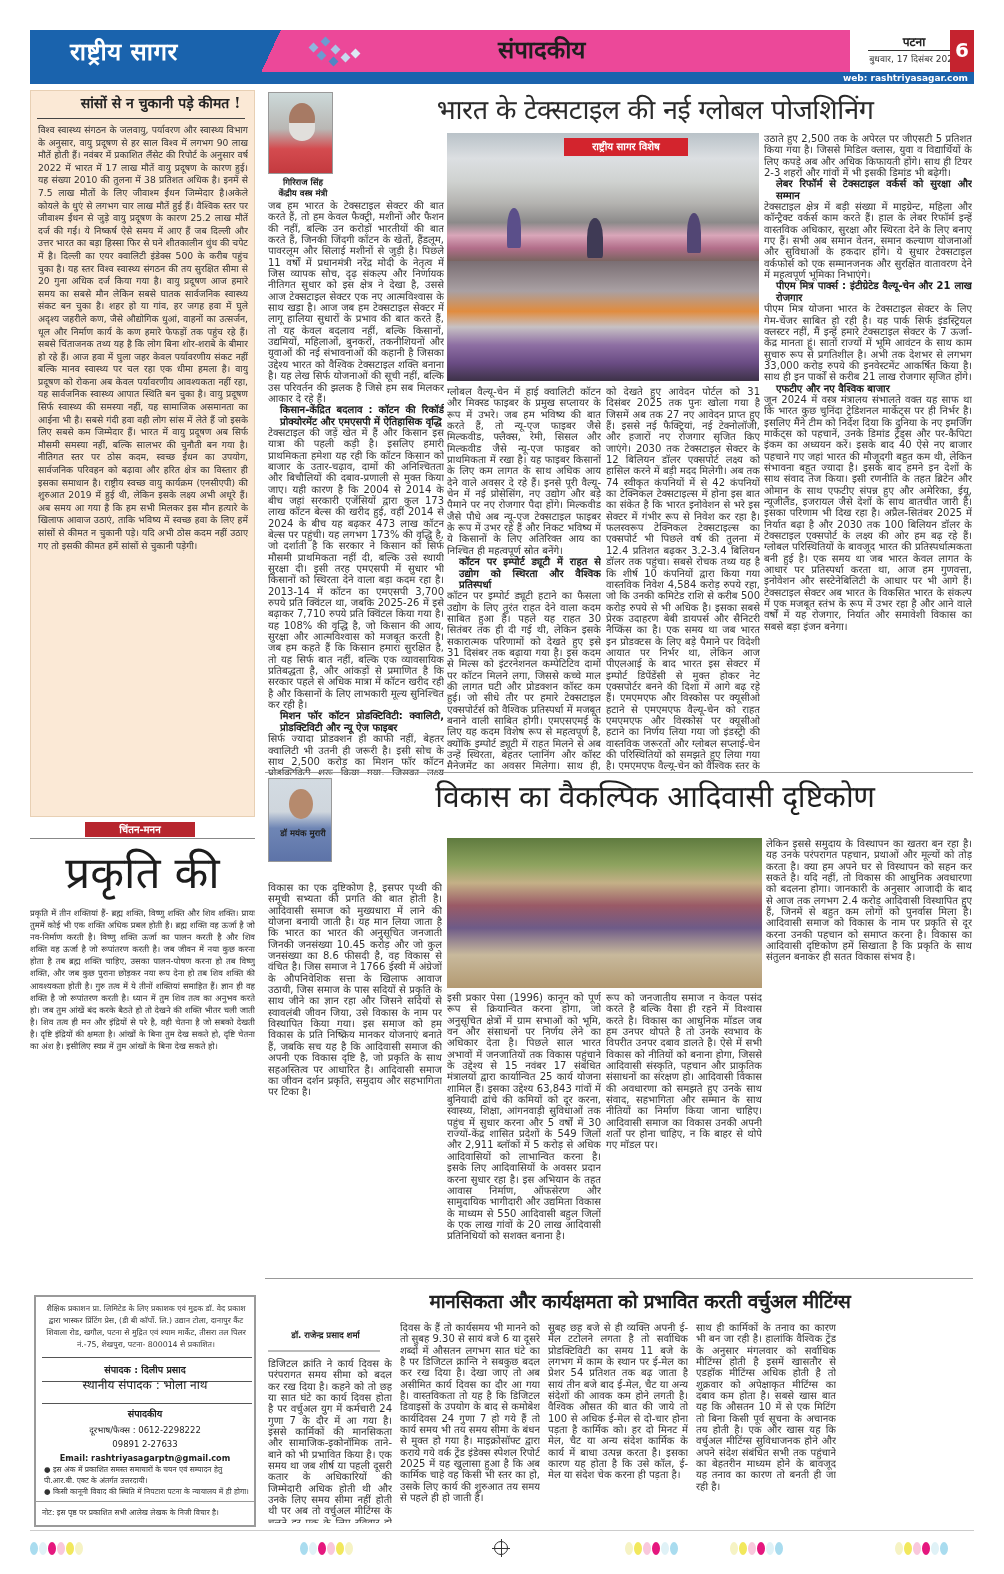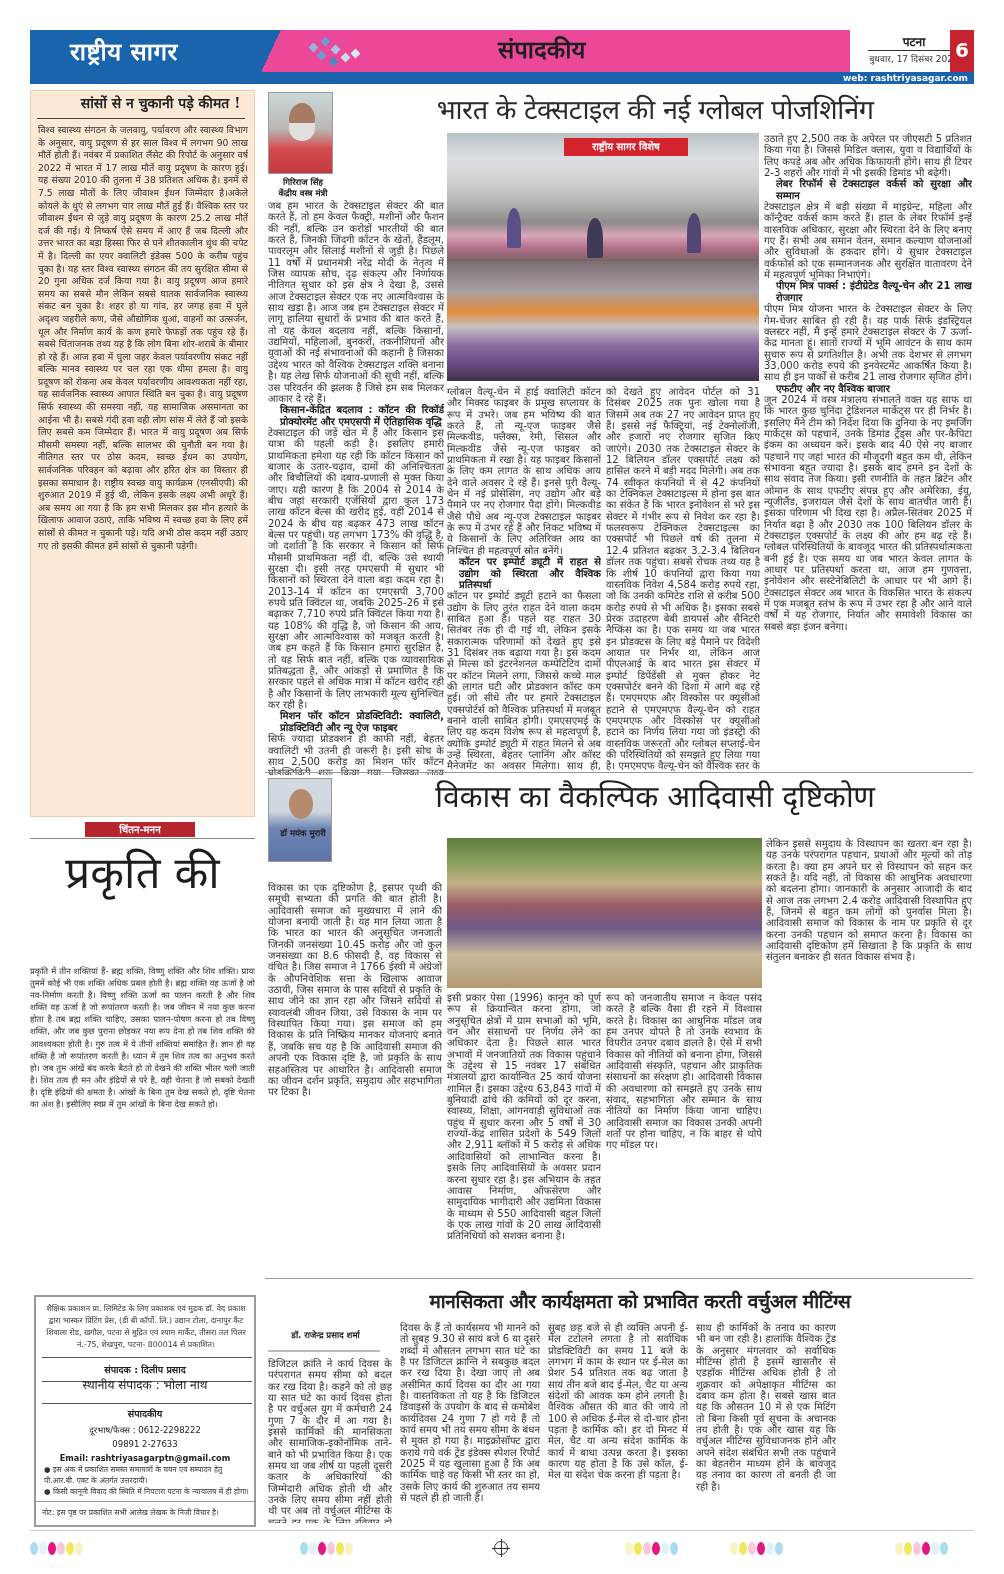--- a/index.html
+++ b/index.html
@@ -23,21 +23,21 @@
 
   
   .left-box { left: 30px; top: 90px; width: 225px; height: 727px; background: #fbe9d6; border: 1px solid #e8d0b4; }
   .lb-title { left: 0; top: 2px; width: 225px; text-align: center; font-family: "DejaVu Serif", serif; font-weight: bold; font-size: 14px; color: #222; padding-left: 34px; }
   .lb-rule { left: 6px; top: 27px; width: 208px; height: 1px; background: #444; }
   .lb-text { left: 7px; top: 33px; width: 210px; height: 687px; font-size: 9.2px; line-height: 12.6px; text-align: justify; color: #333; overflow: hidden; }
 
   .chintan-tag { left: 85px; top: 822px; width: 110px; height: 15px; background: #b7262e; color: #fff; font-size: 10px; font-weight: bold; text-align: center; line-height: 15px; }
   .chintan-line { left: 30px; top: 838px; width: 225px; height: 1px; background: #888; }
   .prakriti-title { left: 30px; top: 845px; width: 225px; text-align: center; font-family: "DejaVu Sans", sans-serif; font-size: 44px; line-height: 56px; color: #1d1d1d; }
-  .prakriti-text { left: 30px; top: 965px; width: 225px; height: 295px; font-size: 8.4px; line-height: 12.1px; text-align: justify; color: #333; overflow: hidden; }
+  .prakriti-text { left: 30px; top: 907px; width: 225px; height: 295px; font-size: 8.4px; line-height: 12.1px; text-align: justify; color: #333; overflow: hidden; }
 
   .imprint { left: 34px; top: 1295px; width: 222px; height: 232px; border: 2px solid #9a9a9a; background: #fff; }
   .imprint-pub { left: 8px; top: 6px; width: 204px; font-size: 7.8px; line-height: 12px; text-align: center; color: #333; }
   .imprint-line { left: 6px; width: 210px; height: 1px; background: #555; }
   .imp-center { left: 0; width: 218px; text-align: center; color: #222; }
   .imp-bullets { left: 8px; top: 167px; width: 206px; font-size: 7.5px; line-height: 11px; color: #333; }
   .imp-note { left: 0; top: 204px; width: 218px; font-size: 7.5px; padding-left: 6px; border-top: 1px solid #999; padding-top: 5px; color: #333; }
 
   
   .author-photo { left: 268px; top: 92px; width: 65px; height: 82px; background: linear-gradient(180deg, #ccd9d9 0%, #b9b7b4 45%, #d44b4f 70%, #c43a3f 100%); border: 1px solid #999; }

